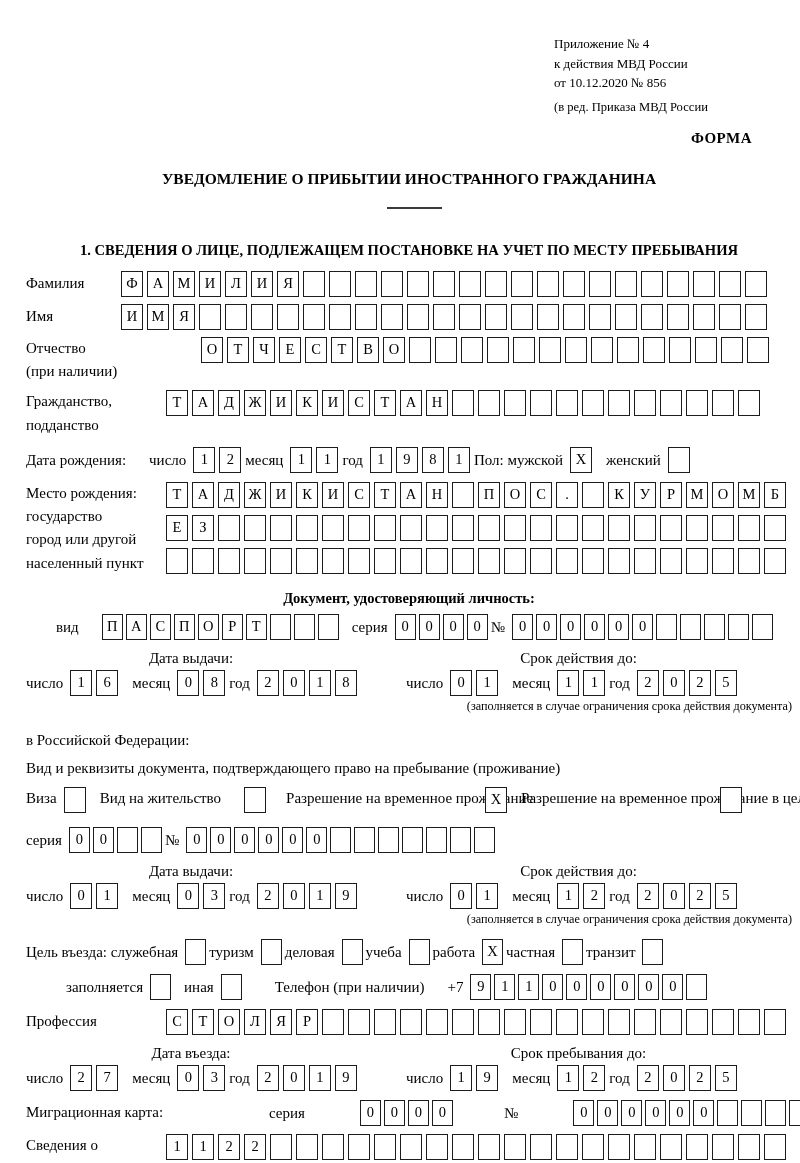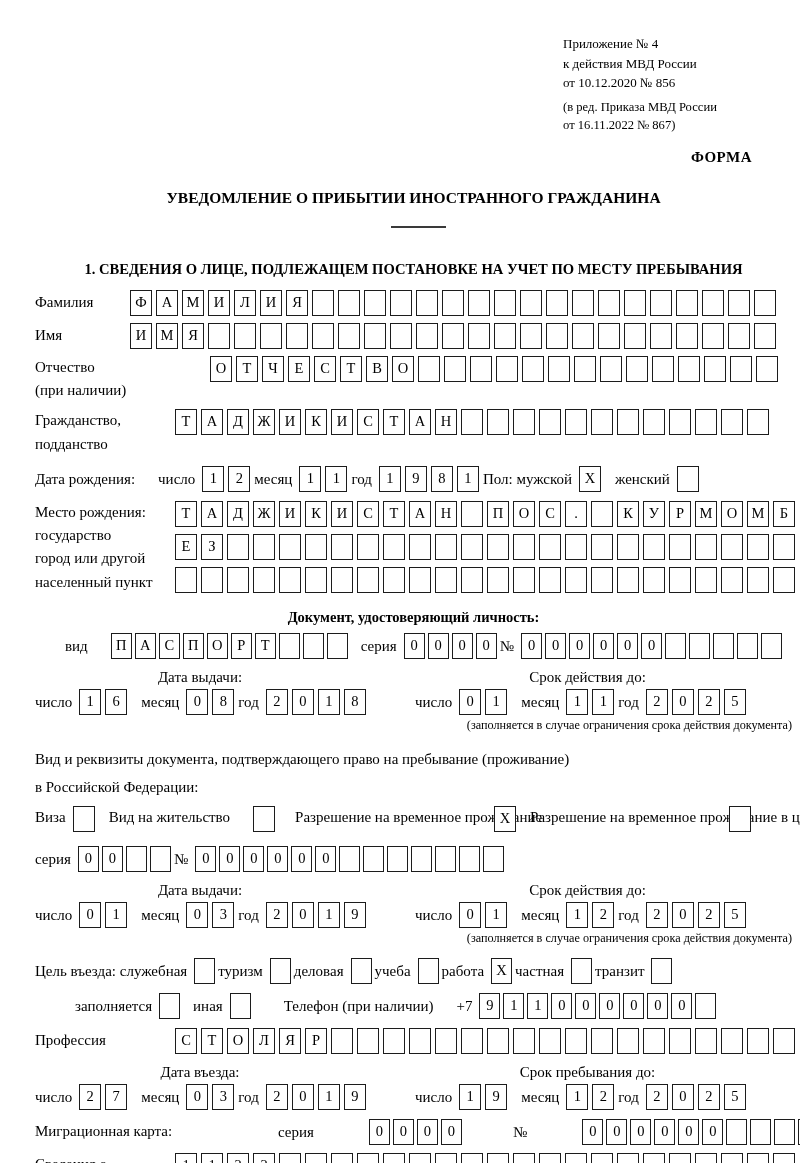--- a/index.html
+++ b/index.html
@@ -1,21 +1,21 @@
 <!DOCTYPE html>
 <html><head>
 <meta charset="utf-8">
 <style>
   html,body{margin:0;padding:0;background:#fff;}
   body{
     width:800px;height:1163px;color:#000;
     font-family:"Liberation Serif","DejaVu Serif",serif;
     font-size:15px;overflow:hidden;
   }
-  .page{box-sizing:border-box;width:800px;height:1163px;padding:34px 8px 0 35px;}
+  .page{box-sizing:border-box;width:800px;height:1163px;padding:34px 8px 0 26px;}
   
   .appendix{margin-left:528px;font-size:13px;line-height:1.5;}
   .appendix .rev{font-size:12.6px;}
   .appendix .rev.first{margin-top:5px;}
   .forma{font-weight:bold;font-size:15px;text-align:right;padding-right:40px;margin-top:14px;letter-spacing:.5px;}
   
   .title{text-align:center;font-weight:bold;font-size:15.5px;margin-top:20px;line-height:1.6;}
   .blank{display:inline-block;width:55px;border-bottom:2px solid #3a3a3a;height:.95em;margin-left:10px;}
   .sect{font-weight:bold;font-size:14.6px;margin-top:25px;text-align:center;white-space:nowrap;}
   
@@ -48,21 +48,20 @@
 </head>
 <body>
 
 <div class="page">
 
   <div class="appendix">
     <div>Приложение № 4</div>
     <div>к действия МВД России</div>
     <div>от 10.12.2020 № 856</div>
     <div class="rev first">(в ред. Приказа МВД России</div>
-    <div class="rev">от 16.11.2022 № 867)</div>
   </div>
 
   <div class="forma">ФОРМА</div>
 
   <div class="title">
     <div>УВЕДОМЛЕНИЕ О ПРИБЫТИИ ИНОСТРАННОГО ГРАЖДАНИНА</div>
     <div><span class="blank"></span></div>
   </div>
 
   <div class="sect">1. СВЕДЕНИЯ О ЛИЦЕ, ПОДЛЕЖАЩЕМ ПОСТАНОВКЕ НА УЧЕТ ПО МЕСТУ ПРЕБЫВАНИЯ</div>
@@ -151,22 +150,22 @@
         <span class="sub ml10">месяц</span>
         <span class="cells"><span class="cell">1</span><span class="cell">1</span></span>
         <span class="sub">год</span>
         <span class="cells"><span class="cell">2</span><span class="cell">0</span><span class="cell">2</span><span class="cell">5</span></span>
       </div>
       <div class="note">(заполняется в случае ограничения срока действия документа)</div>
     </div>
   </div>
 
   <div class="para">
+    <div>в Российской Федерации:</div>
     <div>Вид и реквизиты документа, подтверждающего право на пребывание (проживание)</div>
-    <div>в Российской Федерации:</div>
   </div>
 
   <div class="frow top" style="margin-top:4px;">
     <span class="sub">Виза</span>
     <span class="cells"><span class="cell"></span></span>
     <span class="sub ml10">Вид на жительство</span>
     <span class="cells ml16"><span class="cell"></span></span>
     <span class="sub ml16 ctr">Разрешение на временное проживание</span>
     <span class="cells"><span class="cell">X</span></span>
     <span class="sub ml10 ctr">Разрешение на временное проживание в целях получения образования</span>

